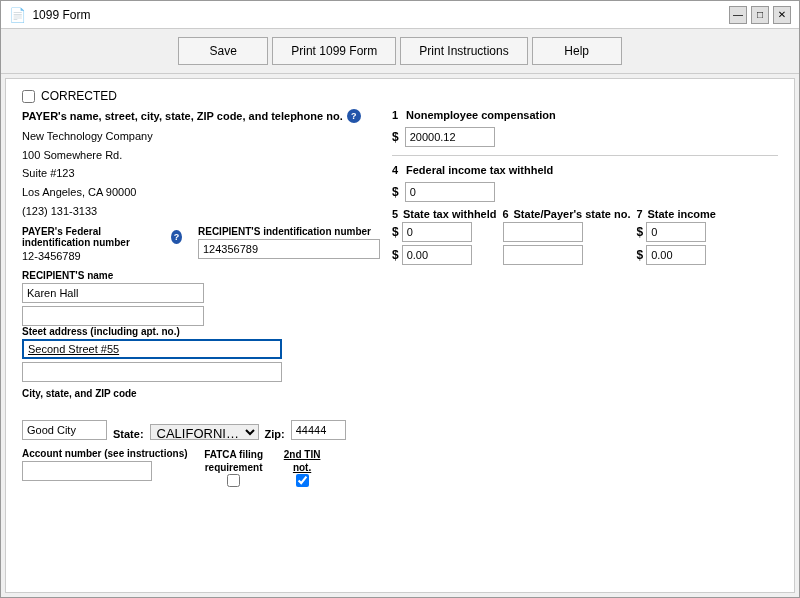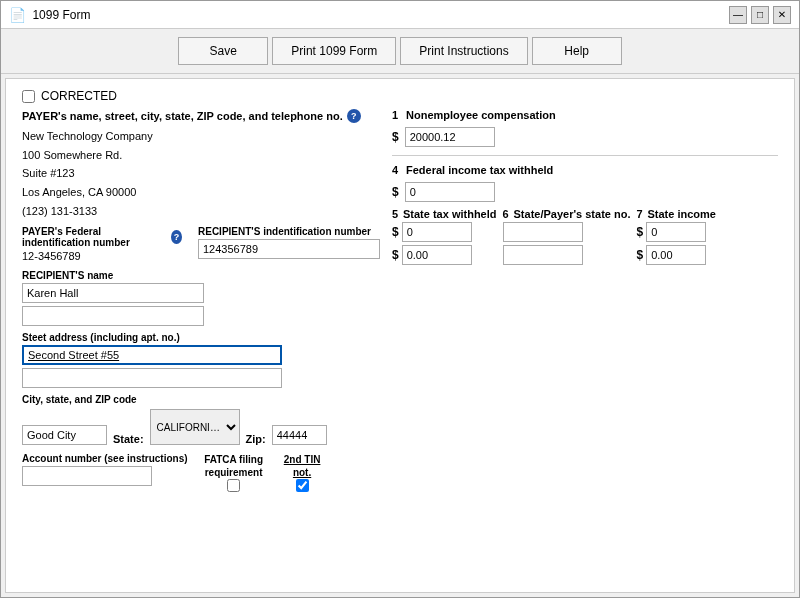--- a/index.html
+++ b/index.html
@@ -151,21 +151,20 @@
     input[type="text"], input[type="number"] {
       border: 1px solid #aaa;
       padding: 2px 4px;
       font-size: 11px;
       height: 20px;
     }
     .recipient-name-row {
       margin-top: 8px;
     }
     .street-row {
-      margin-top: 6px;
     }
     .city-row {
       display: flex;
       align-items: center;
       gap: 6px;
       margin-top: 6px;
       flex-wrap: wrap;
     }
     .city-row select {
       font-size: 11px;
@@ -300,26 +299,26 @@
 
         <div class="street-row">
           <div class="field-label">Steet address (including apt. no.)</div>
           <div style="display:flex; flex-direction:column; gap:3px;">
             <input type="text" style="width: 260px; text-decoration: underline;" class="highlighted-input" value="Second Street #55">
             <input type="text" style="width: 260px;" value="">
           </div>
         </div>
 
         <div class="city-row">
-          <div style="display:flex; flex-direction:column; gap:2px; width:100%;">
+          <div style="display:flex; flex-direction:column; gap:19px; width:100%;">
             <div class="field-label">City, state, and ZIP code</div>
             <div style="display:flex; align-items:flex-end; gap:6px; flex-wrap:wrap;">
               <input type="text" style="width: 85px;" value="Good City">
               <span style="font-size:11px; font-weight:bold;">State:</span>
-              <select style="font-size:10px; height:36px; border:1px solid #aaa;">
+              <select style="font-size:13px; height:16px; border:1px solid #aaa;">
                 <option>CALIFORNI…</option>
               </select>
               <span style="font-size:11px; font-weight:bold;">Zip:</span>
               <input type="text" class="zip-input" value="44444" style="">
             </div>
           </div>
         </div>
 
         <div class="account-row">
           <div>

